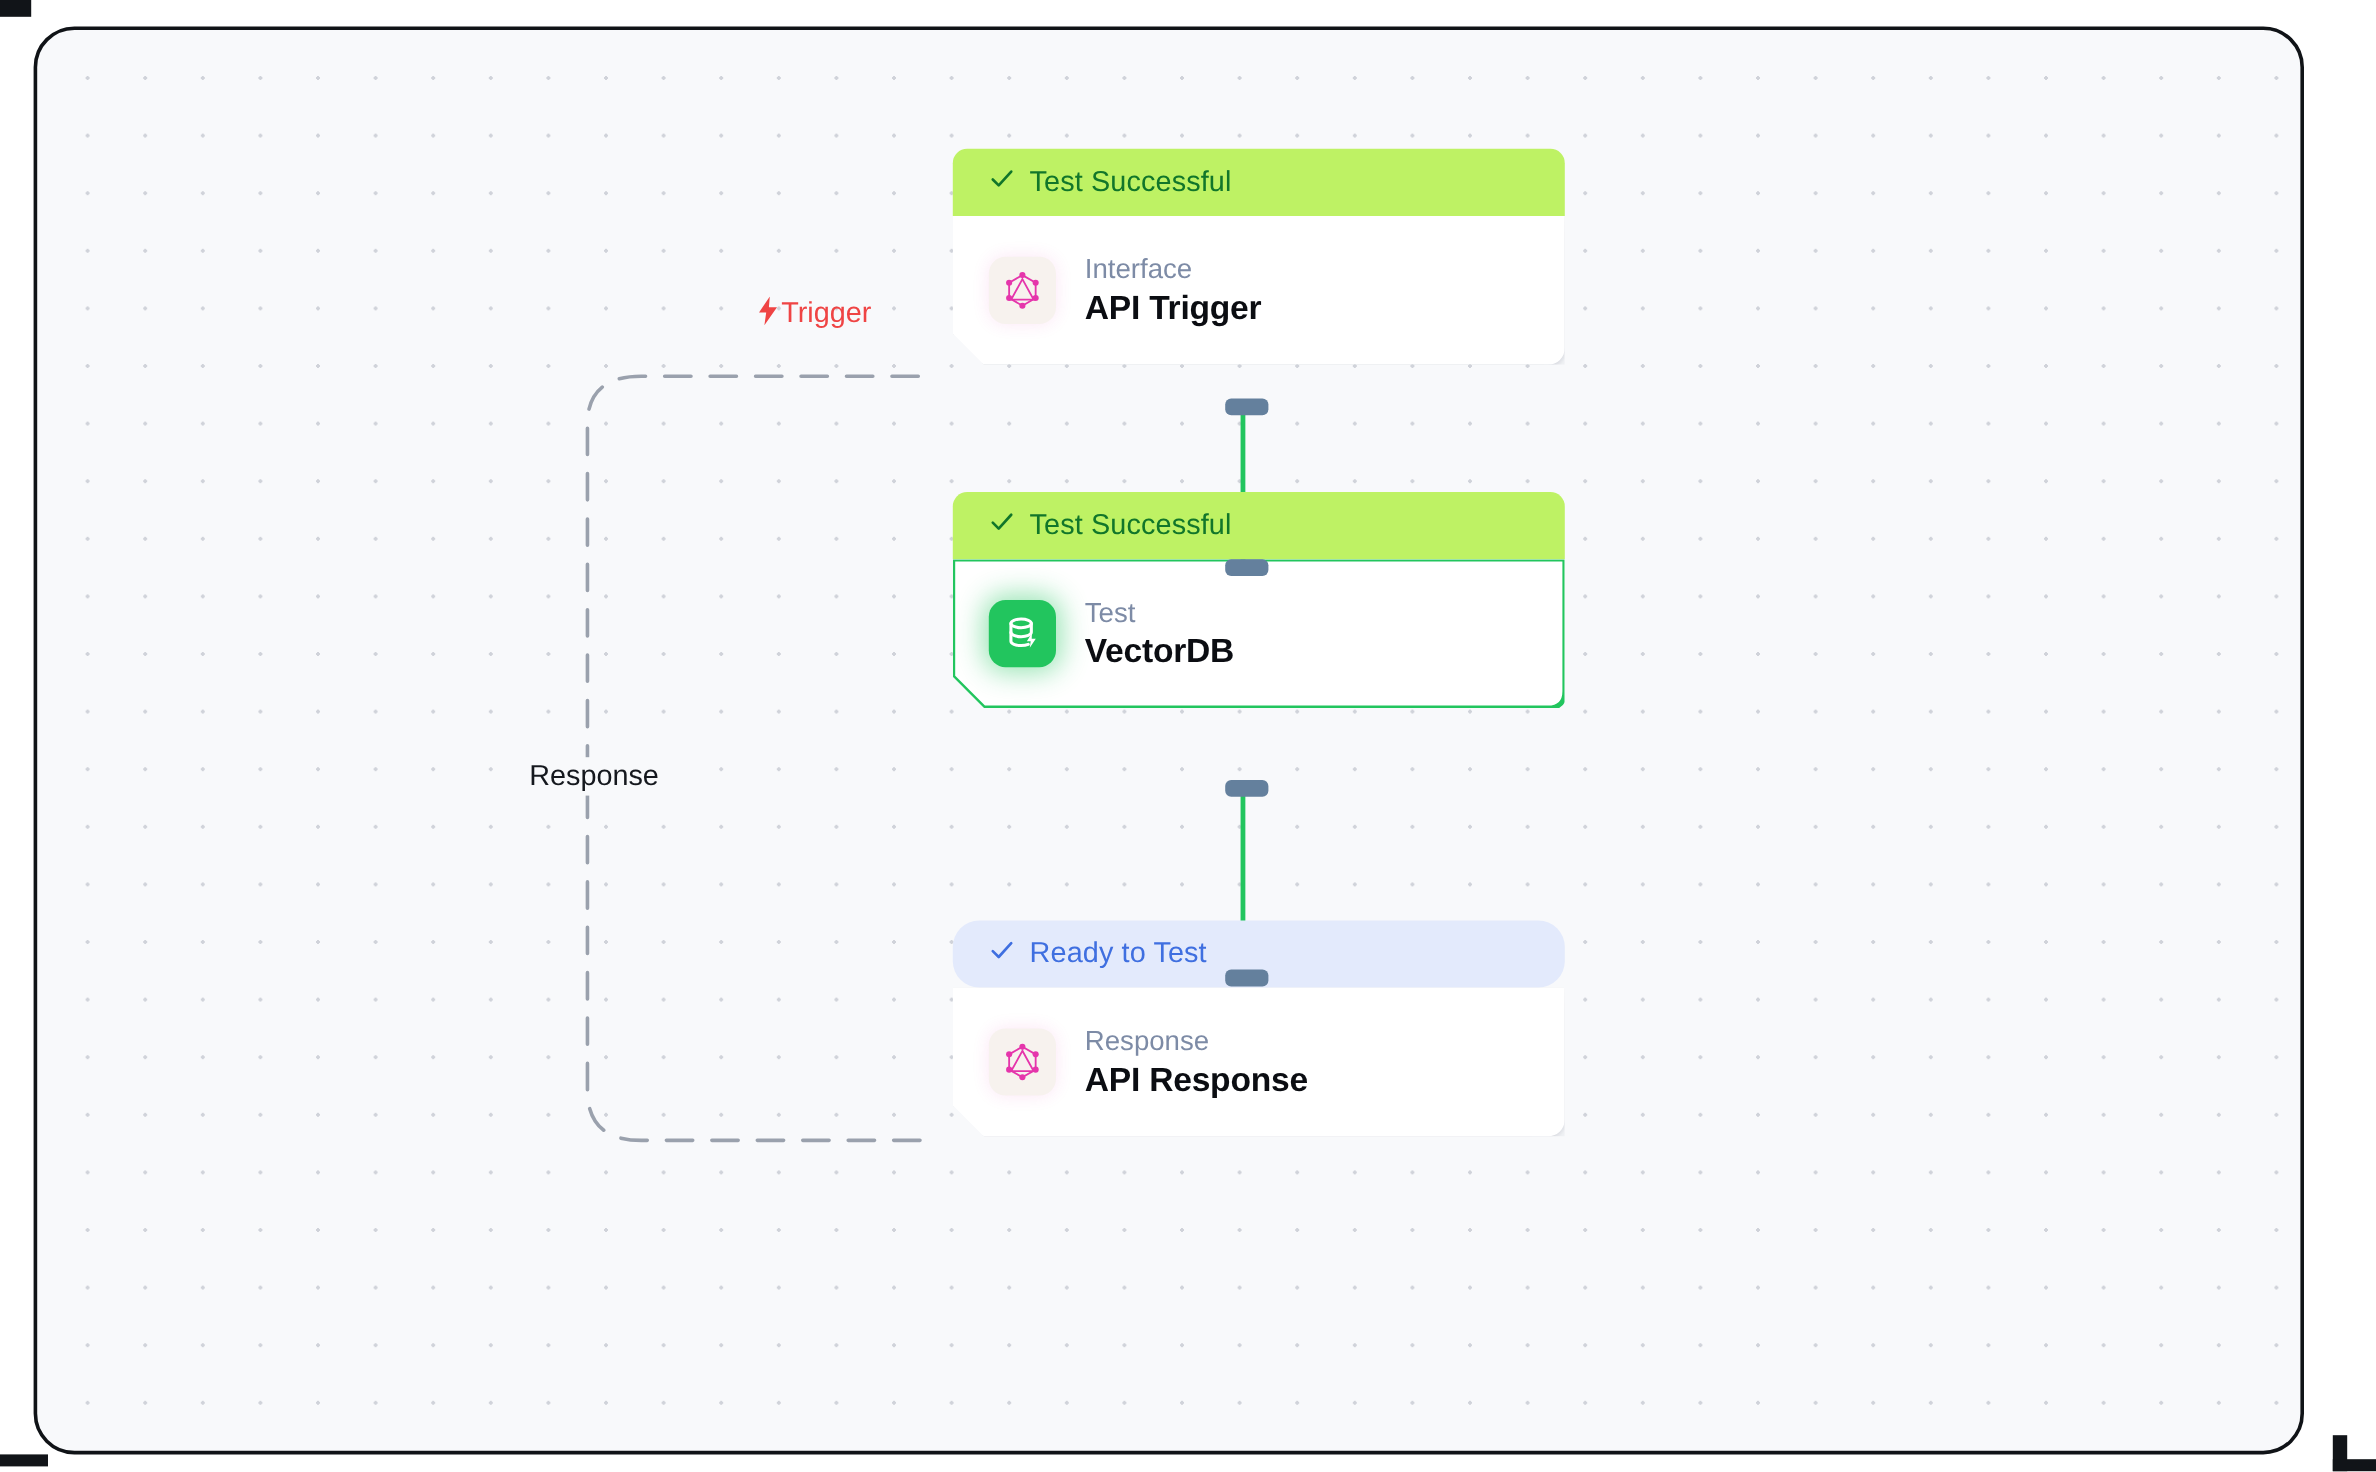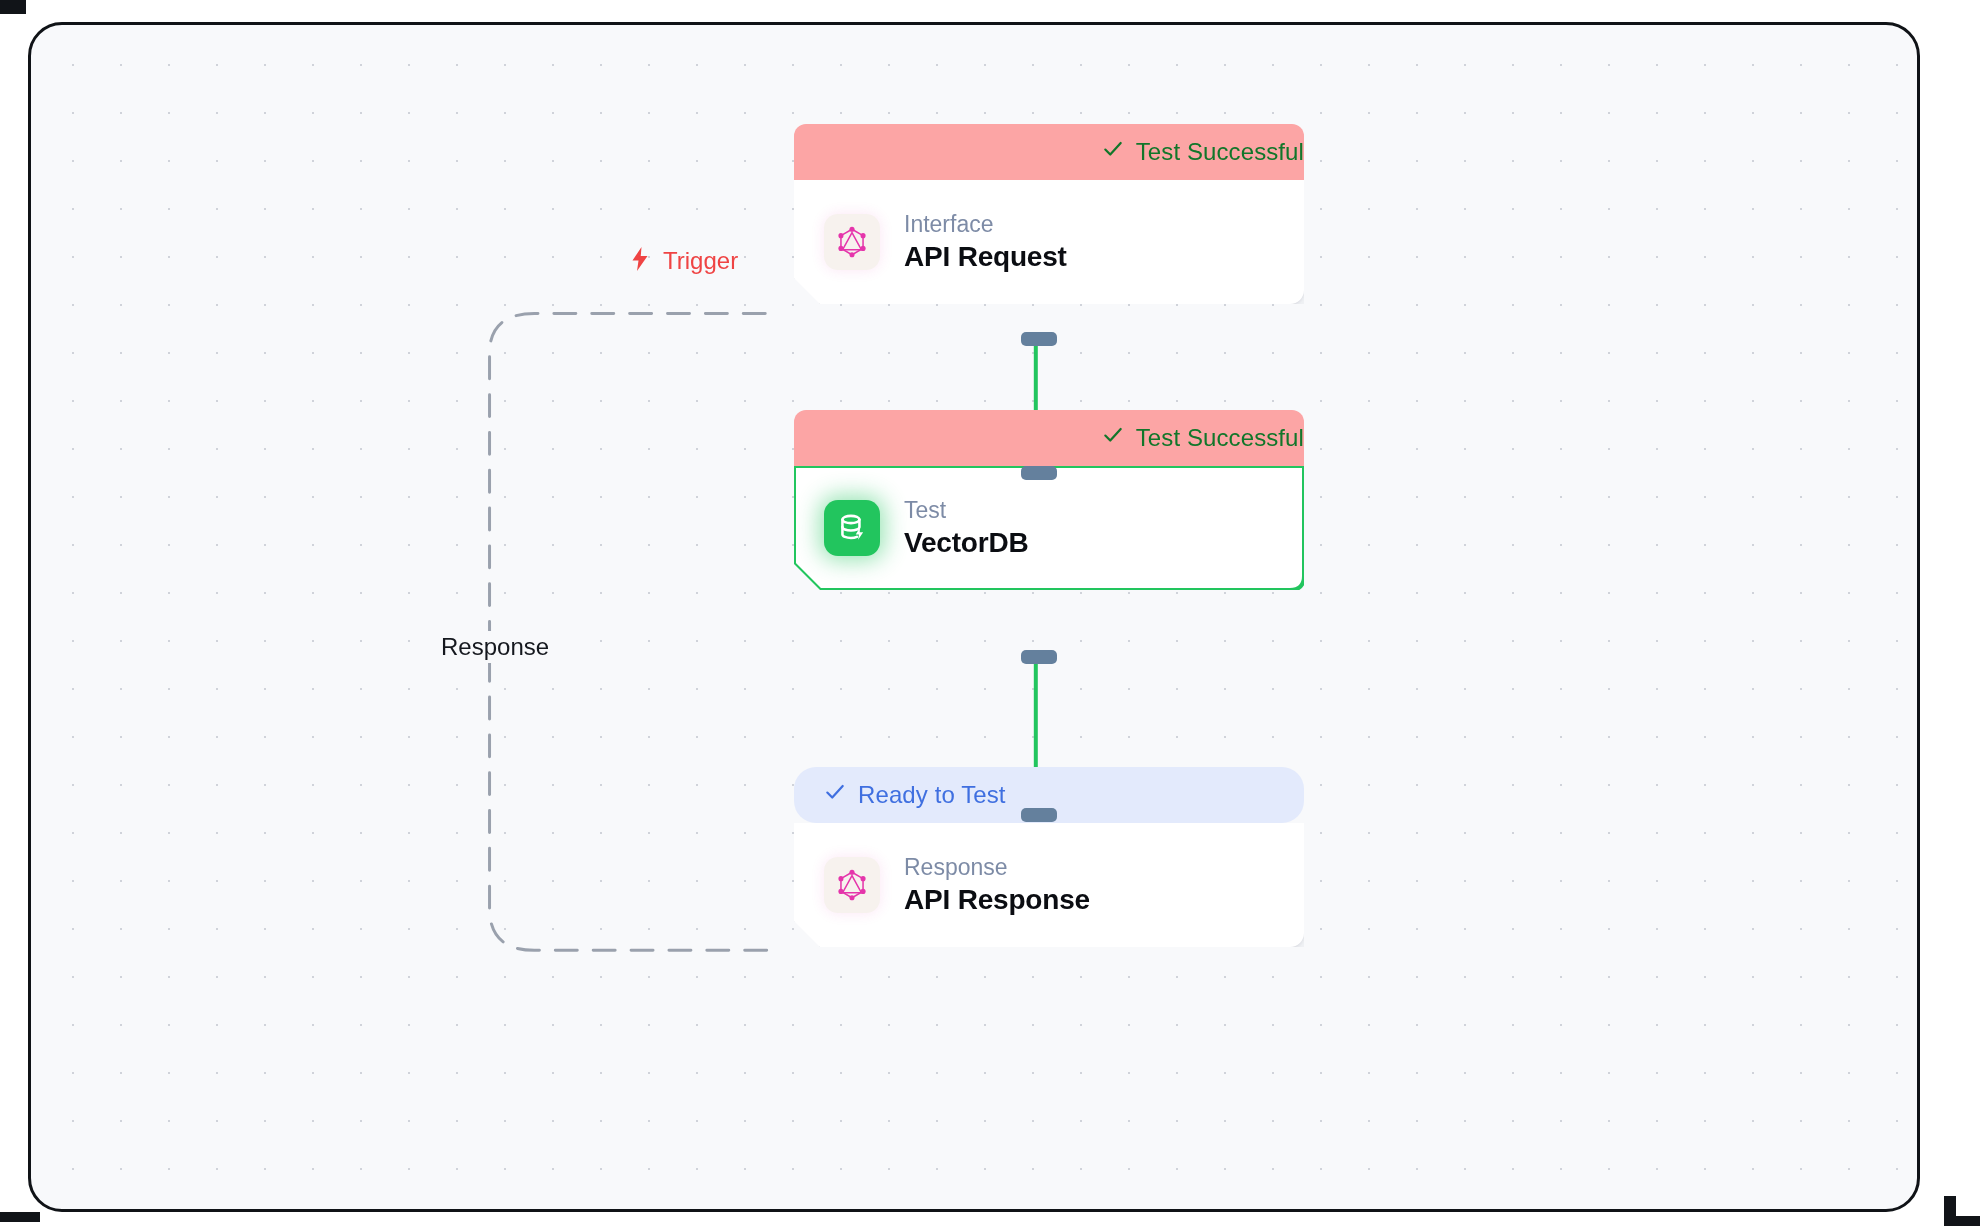--- a/index.html
+++ b/index.html
@@ -75,21 +75,21 @@
     font-weight: 500;
     letter-spacing: .1px;
   }
   .node-status .check {
     font-size: 24px;
     line-height: 1;
     display: inline-block;
     transform: translateY(-1px);
   }
 
-  .status-success { background: #fca5a5; color: #11762a; justify-content: flex-end; }
+  .status-success { background: #bef264; color: #11762a; }
   .status-ready   { background: #e3eafc; color: #3f6fe0; border-radius: 22px; }
 
   .node-body {
     position: relative;
     height: 124px;
     background: #ffffff;
     display: flex;
     align-items: center;
     gap: 24px;
     padding: 0 30px;
@@ -154,21 +154,21 @@
   }
 
   
   .edge-label {
     position: absolute;
     z-index: 15;
     font-size: 24px;
     white-space: nowrap;
     display: flex;
     align-items: center;
-    gap: 14px;
+    gap: 2px;
     justify-content: space-between;
   }
   .label-trigger { color: #ef4444; font-weight: 500; }
   .label-response {
     color: #15181e;
     font-weight: 400;
     background: #f8f9fb;
     padding: 2px 10px;
   }
   .bolt { display: inline-block; line-height: 1; font-size: 22px; }
@@ -230,21 +230,21 @@
             <circle cx="33" cy="12.5" r="3"></circle>
             <circle cx="33" cy="27.5" r="3"></circle>
             <circle cx="20" cy="35" r="3"></circle>
             <circle cx="7" cy="27.5" r="3"></circle>
             <circle cx="7" cy="12.5" r="3"></circle>
           </g>
         </svg>
       </div>
       <div class="node-text">
         <div class="node-kind">Interface</div>
-        <div class="node-title">API Request</div>
+        <div class="node-title">API Trigger</div>
       </div>
     </div>
   </div>
 
   <div class="handle" style="left:990px; top:307px;"></div>
 
   <div class="node node-selected" id="node-vectordb" style="left:763px; top:385px;">
 
     <div class="node-status status-success">
       <span class="check">

